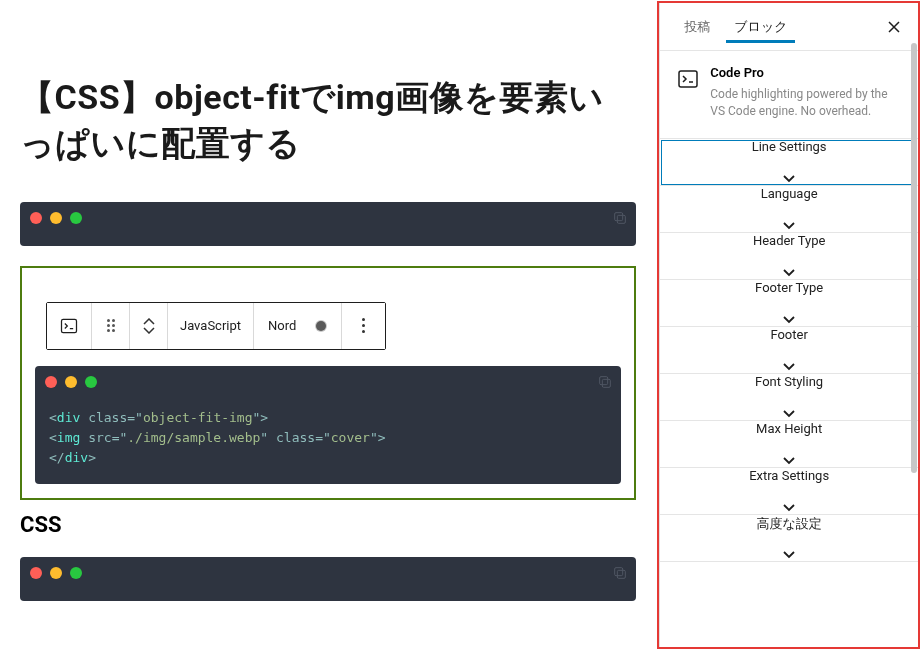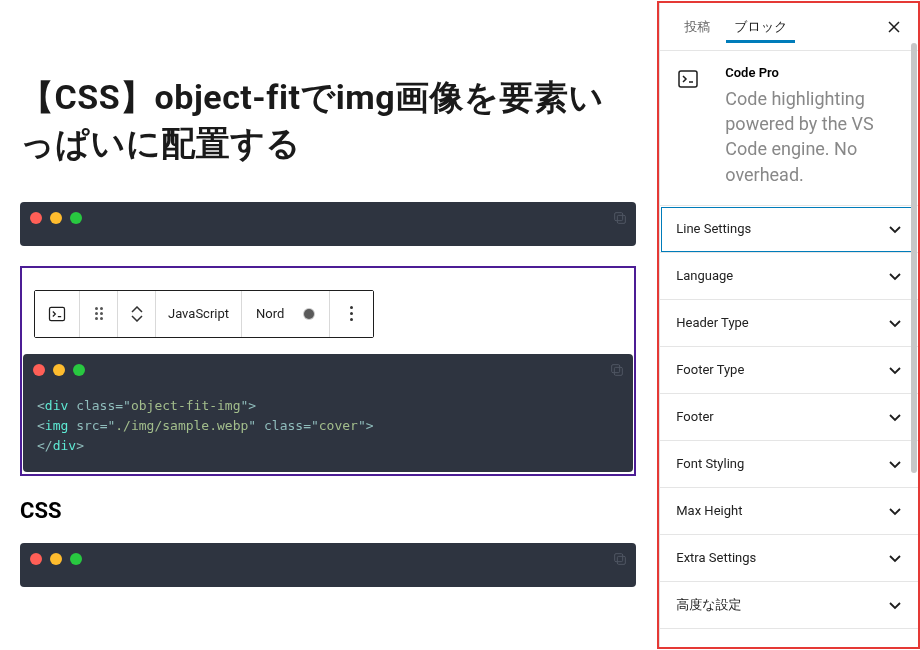--- a/index.html
+++ b/index.html
@@ -66,23 +66,23 @@
       color: #D8DEE9;
     }
     .tok-punct { color: #8FBCBB; }
     .tok-tag { color: #5eead4; }
     .tok-attr { color: #8FBCBB; }
     .tok-string { color: #A3BE8C; }
     .empty-block-1 { height: 44px; }
     .empty-block-3 { height: 44px; margin-bottom: 0; }
 
     .highlighted-region {
-      border: 2px solid #4c1d95;
-      padding: 0;
-      margin-bottom: 22px;
+      border: 2px solid #4d7c0f;
+      padding: 12px;
+      margin-bottom: 12px;
     }
     .toolbar {
       display: flex;
       margin: 22px 0 16px 12px;
     }
     .tb-group {
       display: flex;
       border: 1px solid #1e1e1e;
       border-radius: 2px;
       height: 48px;
@@ -195,51 +195,52 @@
       height: 20px;
       display: flex;
       align-items: center;
       justify-content: center;
       font-size: 18px;
       color: #1e1e1e;
     }
     .block-info {
       padding: 14px 16px 18px 16px;
       display: flex;
-      gap: 25px;
+      gap: 10px;
       border-bottom: 1px solid #e5e5e5;
     }
     .block-info-icon {
       width: 24px;
       height: 24px;
       flex-shrink: 0;
       margin-top: 2px;
     }
     .block-info-text {
       flex: 1;
     }
     .block-info-title {
       font-size: 13px;
       font-weight: 600;
       margin-bottom: 6px;
     }
     .block-info-desc {
-      font-size: 18px;
+      font-size: 12px;
       color: #888;
       line-height: 1.4;
     }
     .collapse-panel {
       height: 47px;
       display: flex;
       align-items: center;
       justify-content: space-between;
       padding: 0 16px;
       border-bottom: 1px solid #e5e5e5;
       font-size: 13px;
       color: #222;
+      flex-direction: column;
     }
     .collapse-panel.highlighted {
       outline: 1.5px solid #007cba;
       outline-offset: -2px;
     }
     .chevron-down {
       width: 14px;
       height: 14px;
     }
     .term-icon-path { stroke: #1e1e1e; stroke-width: 1.5; fill: none; }

